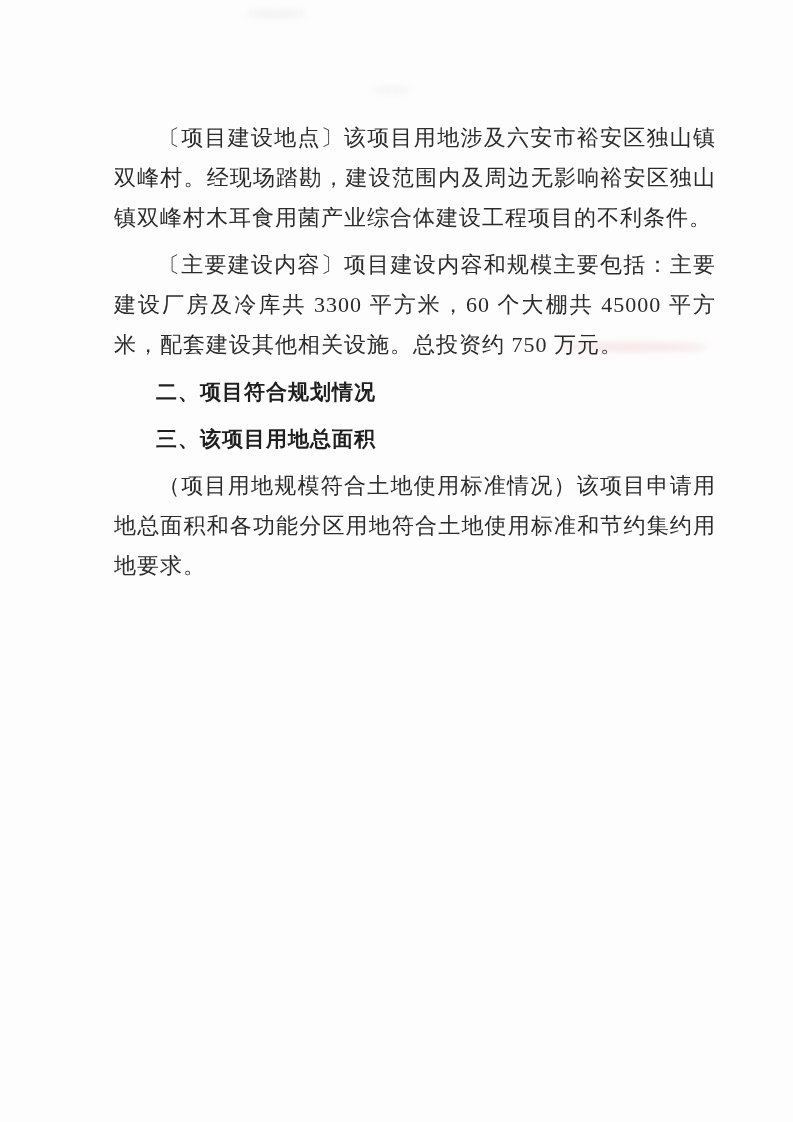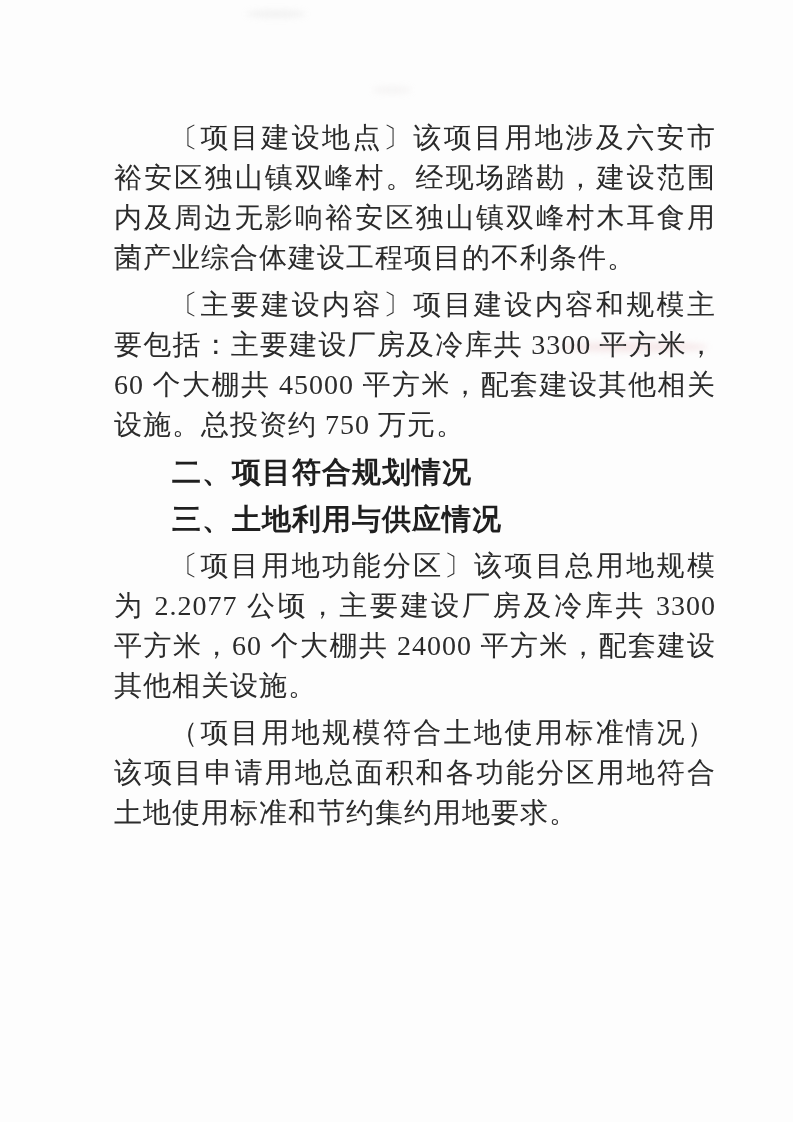--- a/index.html
+++ b/index.html
@@ -17,33 +17,33 @@
     color: #2b2b2b;
   }
   .content {
     position: absolute;
     left: 114px;
     top: 118px;
     width: 602px;
   }
   .para {
     font-family: "Liberation Serif", "DejaVu Serif", serif;
-    font-size: 28px;
+    font-size: 22px;
     line-height: 40px;
     letter-spacing: 1px;
     text-align: justify;
     text-indent: 2em;
     margin: 0 0 7px 0;
     color: #2b2b2b;
     word-break: break-all;
   }
   .heading {
     font-family: "Liberation Sans", "DejaVu Sans", sans-serif;
     font-weight: 700;
-    font-size: 29px;
+    font-size: 21px;
     line-height: 40px;
     letter-spacing: 1px;
     text-indent: 2em;
     margin: 0 0 7px 0;
     color: #1f1f1f;
   }
   
   .smudge {
     position: absolute;
     pointer-events: none;
@@ -82,20 +82,19 @@
 
   <div class="content">
     <p class="para">〔项目建设地点〕该项目用地涉及六安市裕安区独山镇双峰村。经现场踏勘，建设范围内及周边无影响裕安区独山镇双峰村木耳食用菌产业综合体建设工程项目的不利条件。</p>
 
     <p class="para">〔主要建设内容〕项目建设内容和规模主要包括：主要建设厂房及冷库共 3300 平方米，60 个大棚共 45000 平方米，配套建设其他相关设施。总投资约 750 万元。</p>
 
     <h2 class="heading">二、项目符合规划情况</h2>
 
 
 
-    <h2 class="heading">三、土地利用与供应情况</h2>
+    <h2 class="heading">三、该项目用地总面积</h2>
 
-    <p class="para">〔项目用地功能分区〕该项目总用地规模为 2.2077 公顷，主要建设厂房及冷库共 3300 平方米，60 个大棚共 24000 平方米，配套建设其他相关设施。</p>
 
     <p class="para">（项目用地规模符合土地使用标准情况）该项目申请用地总面积和各功能分区用地符合土地使用标准和节约集约用地要求。</p>
 
   </div>
 </div>
 
 </body></html>

